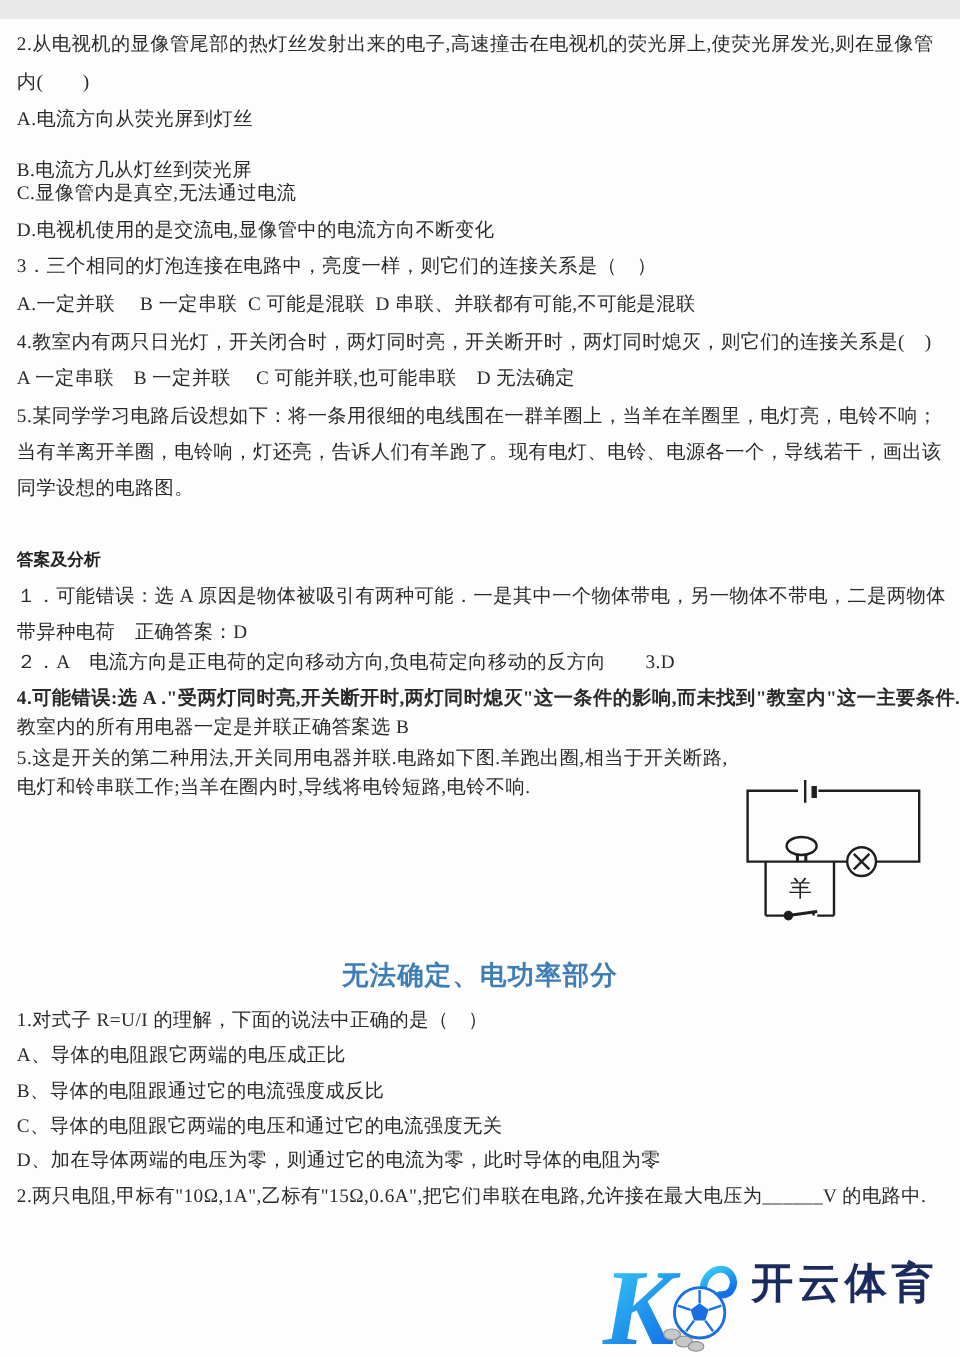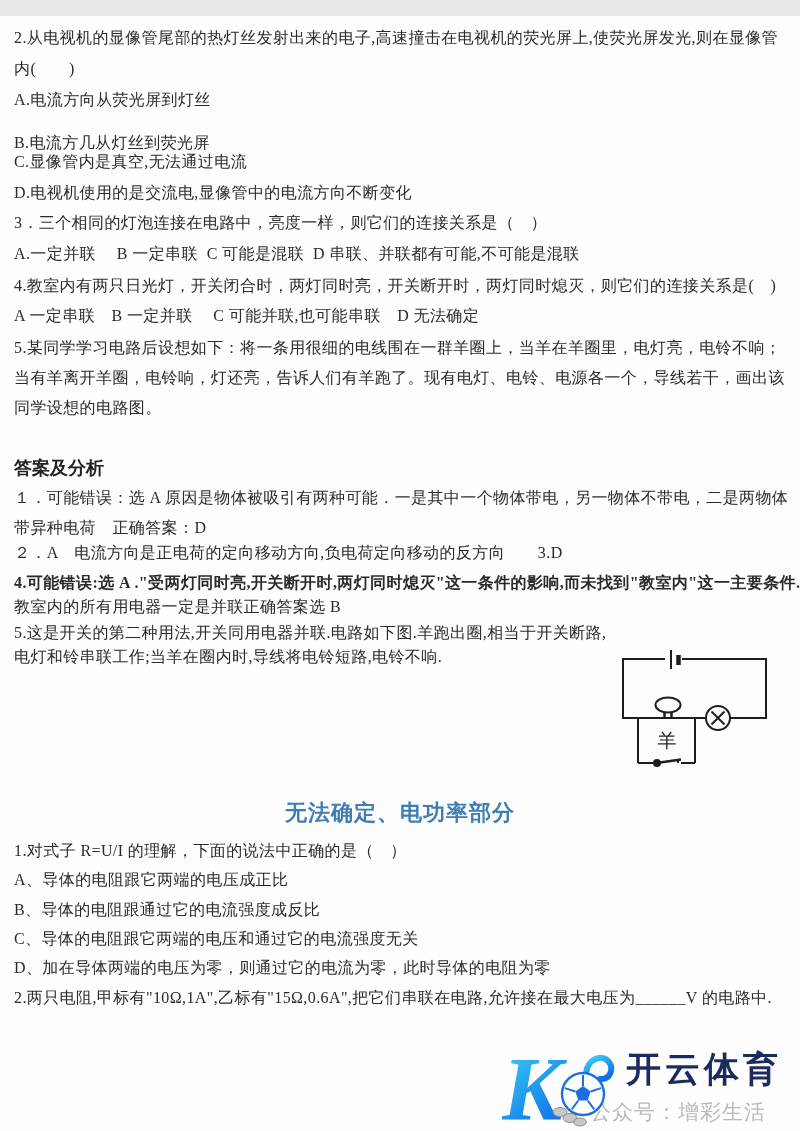--- a/index.html
+++ b/index.html
@@ -17,21 +17,21 @@
     left:14px;
     height:30px;line-height:30px;
     font-size:16px;
     letter-spacing:0.4px;
     white-space:pre;
     color:#2a2a2a;
   }
   .answers-heading{
     position:absolute;left:14px;top:437px;
     height:30px;line-height:30px;
-    font-size:18px;font-weight:bold;
+    font-size:14px;font-weight:bold;
     color:#222;
   }
   .ohm-heading{
     position:absolute;left:0;top:780px;width:100%;
     height:34px;line-height:34px;
     text-align:center;
     font-size:22px;font-weight:bold;
     letter-spacing:1px;
     font-family:"Liberation Sans","DejaVu Sans",sans-serif;
   }
@@ -139,21 +139,20 @@
       <g>
         <circle cx="42" cy="119" r="3" fill="#1e1e1e"></circle>
         <line x1="45" y1="118.5" x2="66" y2="115.5" stroke-width="2.5"></line>
         <line x1="63" y1="115" x2="63" y2="119"></line>
       </g>
     </g>
     <text x="52" y="103" font-size="19" fill="#1e1e1e" text-anchor="middle">羊</text>
   </svg>
 
   <div class="logo">
-    <div class="watermark">公众号：增彩生活</div>
 
     <svg class="kmark" width="124" height="96" viewBox="0 0 124 96">
       <defs>
         <linearGradient id="kgrad" x1="0" y1="0" x2="0.6" y2="1">
           <stop offset="0" stop-color="#3cd4f5"></stop>
           <stop offset="1" stop-color="#1070e8"></stop>
         </linearGradient>
       </defs>
 
       <path d="M84,32 C85,17 100,11 107,20 C112,27 108,38 98,37" stroke="url(#kgrad)" stroke-width="6" fill="none" stroke-linecap="round"></path>

